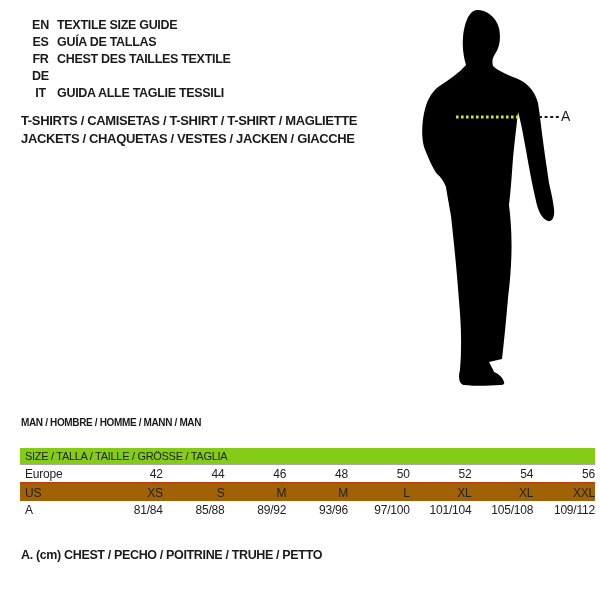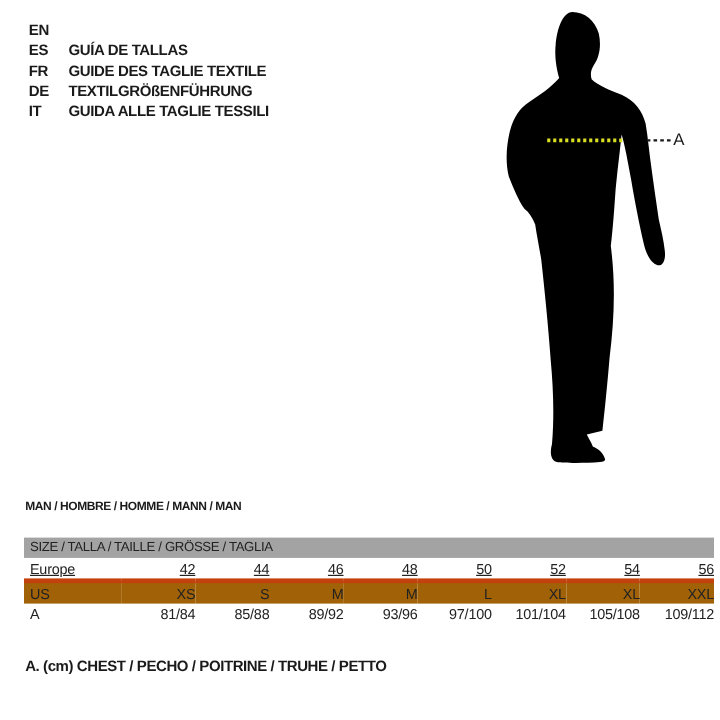--- a/index.html
+++ b/index.html
@@ -3,65 +3,69 @@
 <meta charset="utf-8">
 <style>
   html,body{margin:0;padding:0;}
   .canvas{
     position:relative;width:600px;height:600px;background:#ffffff;overflow:hidden;
     font-family:"Liberation Sans",sans-serif;color:#1a1a1a;
   }
   
   .lang-list{position:absolute;left:24px;top:17px;font-size:12.5px;font-weight:700;letter-spacing:-0.3px;}
   .lang-row{display:flex;line-height:17px;}
-  .lang-code{width:33px;flex:0 0 33px;}
+  .lang-code{width:33px;flex:0 0 33px;text-align:center;}
   
   .categories{position:absolute;left:21px;top:112px;font-size:13px;font-weight:700;letter-spacing:-0.35px;line-height:18px;}
   
   .figure-svg{position:absolute;left:0;top:0;width:600px;height:600px;}
   .measure-a-label{position:absolute;left:561px;top:108px;font-size:14px;font-weight:400;letter-spacing:-0.2px;}
   
   .section-label{position:absolute;left:21px;top:417px;font-size:10px;font-weight:700;letter-spacing:-0.35px;}
   
   .size-table{position:absolute;left:20px;top:448px;width:575px;border-collapse:collapse;table-layout:fixed;font-size:12px;letter-spacing:-0.2px;color:#222;}
-  .size-table th{background:#a3a3a3;font-weight:400;font-size:11px;text-align:left;padding:0 0 0 5px;height:16px;letter-spacing:-0.3px;border-bottom:1px solid #a9a9a9;}
+  .size-table th{background:#84cc16;font-weight:400;font-size:11px;text-align:left;padding:0 0 0 5px;height:16px;letter-spacing:-0.3px;border-bottom:1px solid #a9a9a9;}
   .size-table td{height:17px;text-align:right;padding:0;white-space:nowrap;}
   .size-table td.lbl{text-align:left;padding-left:5px;}
   .size-table tr.stripe td{background:#a16207;}
-  .size-table tr.line-below td{border-bottom:4px solid #c2410c;text-decoration:underline;}
+  .size-table tr.line-below td{border-bottom:2px solid #c2410c;}
   
   .footnote{position:absolute;left:21px;top:548px;font-size:12.5px;font-weight:700;letter-spacing:-0.35px;}
 </style>
 </head>
 <body>
 
 <div class="canvas">
 
   <div class="lang-list">
     <div class="lang-row">
       <span class="lang-code">EN</span>
+      <span class="lang-label">TEXTILE SIZE GUIDE</span>
     </div>
     <div class="lang-row">
       <span class="lang-code">ES</span>
       <span class="lang-label">GUÍA DE TALLAS</span>
     </div>
     <div class="lang-row">
       <span class="lang-code">FR</span>
-      <span class="lang-label">GUIDE DES TAGLIE TEXTILE</span>
+      <span class="lang-label">CHEST DES TAILLES TEXTILE</span>
     </div>
     <div class="lang-row">
       <span class="lang-code">DE</span>
-      <span class="lang-label">TEXTILGRÖßENFÜHRUNG</span>
     </div>
     <div class="lang-row">
       <span class="lang-code">IT</span>
       <span class="lang-label">GUIDA ALLE TAGLIE TESSILI</span>
     </div>
   </div>
 
+  <div class="categories">
+    <div>T-SHIRTS / CAMISETAS / T-SHIRT / T-SHIRT / MAGLIETTE</div>
+    <div>JACKETS / CHAQUETAS / VESTES / JACKEN / GIACCHE</div>
+  </div>
 
   <svg class="figure-svg" viewBox="0 0 600 600" xmlns="http://www.w3.org/2000/svg" aria-hidden="true">
     <path fill="#000000" d="
       M 477 10
       C 487 10 496 17 499 28
       C 501 37 500 47 495 54
       C 492 59 492 62 493 66
       C 498 71 508 75 518 79
       C 529 84 535 92 538 103
       C 540 115 541 127 543 141

